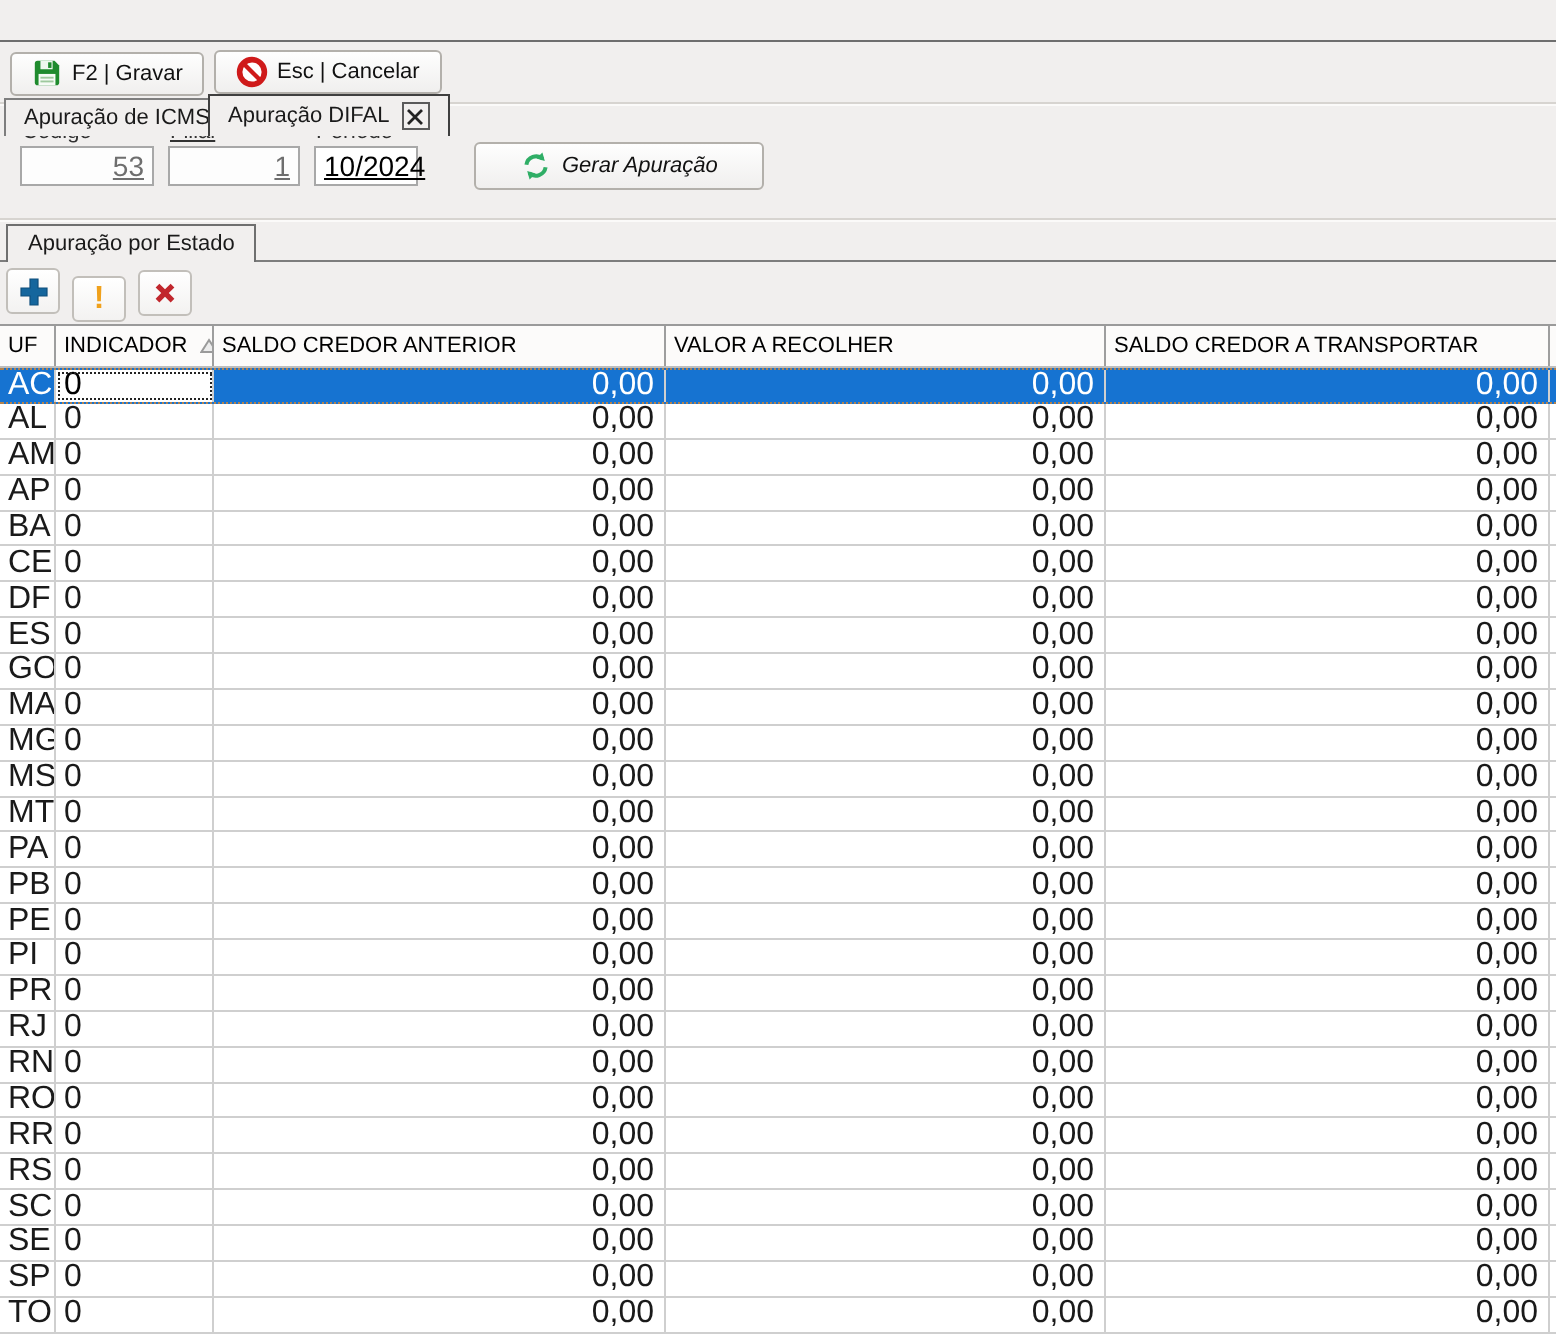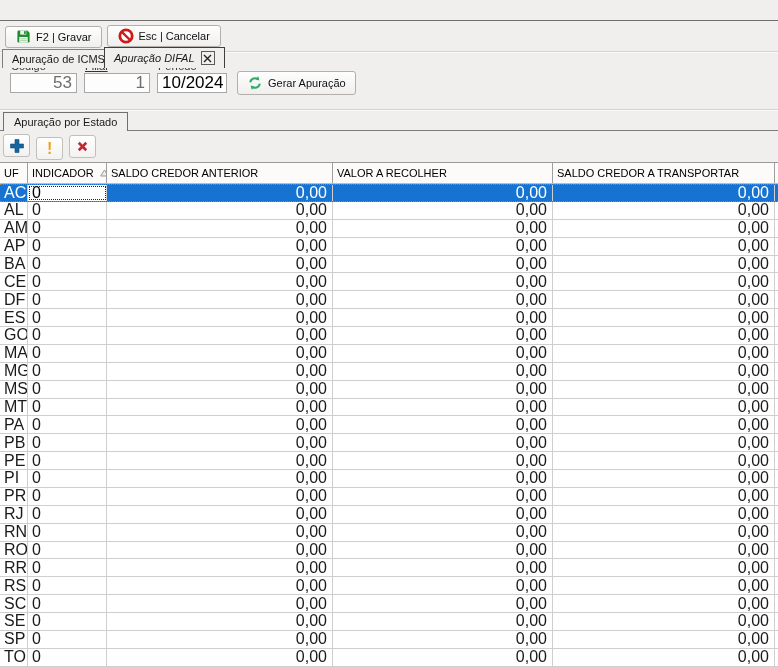--- a/index.html
+++ b/index.html
@@ -36,30 +36,30 @@
   }
 
   .hr { height:2px; border-top:1px solid #d7d4d0; border-bottom:1px solid #fbfaf9; }
 
   
   .form { position:relative; height:56px; }
   .f-label { position:absolute; top:7px; color:#333; }
   .lab-codigo { left:11px; } .lab-filial { left:85px;text-decoration:underline; } .lab-periodo { left:158px; }
   .f-input {
     position:absolute; top:20px; height:20px; border:1px solid #a8a8a8;
-    background:#fff; font-size:17px; display:flex; align-items:center; padding:0 4px;
+    background:#fff; font-size:14px; display:flex; align-items:center; padding:0 4px;text-decoration:underline;
   }
   .in-codigo { left:10px; width:67px; justify-content:flex-end; color:#6e6e6e; background:#fdfdfd; }
   .in-filial { left:84px; width:66px; justify-content:flex-end; color:#6e6e6e; background:#fdfdfd; }
-  .in-periodo { left:157px; width:70px; color:#000; }
+  .in-periodo { left:157px; width:52px; color:#000; }
   .btn-gerar {
-    position:absolute; left:237px; top:18px; height:24px; padding:0 9px;
+    position:absolute; left:237px; top:18px; height:24px; padding:0 22px;
     display:inline-flex; align-items:center; gap:5px;
     background:linear-gradient(#fefefe,#f0efee); border:1px solid #b3b0ab; border-radius:3px;
-    font-size:11px; color:#111;
+    font-size:11px; color:#111;font-style:italic;
   }
 
   
   .inner-strip { position:relative; height:20px; }
   .inner-strip::after { content:""; position:absolute; left:0; right:0; bottom:0; height:1px; background:#7d7d7d; }
   .inner-tab {
     position:absolute; left:3px; top:1px; height:19px; z-index:2;
     display:flex; align-items:center; padding:4px 10px;
     background:#f1efee; border:1px solid #6f6f6f; border-bottom:none;text-align:center;
   }
@@ -104,21 +104,21 @@
     outline:1px dotted #222; outline-offset:-2px;
   }
 </style>
 </head>
 <body>
 
 <div class="tabbar">
   <div class="tab" style="left:2px;">
     <span>Apuração de ICMS</span>
   </div>
-  <div class="tab active" style="left:104px;font-style:italic;">
+  <div class="tab active" style="left:104px;">
     <span>Apuração DIFAL</span>
     <span class="tab-close">
       <svg width="9" height="9" viewBox="0 0 9 9">
           <path d="M1 1 L8 8 M8 1 L1 8" stroke="#222" stroke-width="1.4"></path>
         </svg>
     </span>
   </div>
 </div>
 
 <div class="toolbar">

